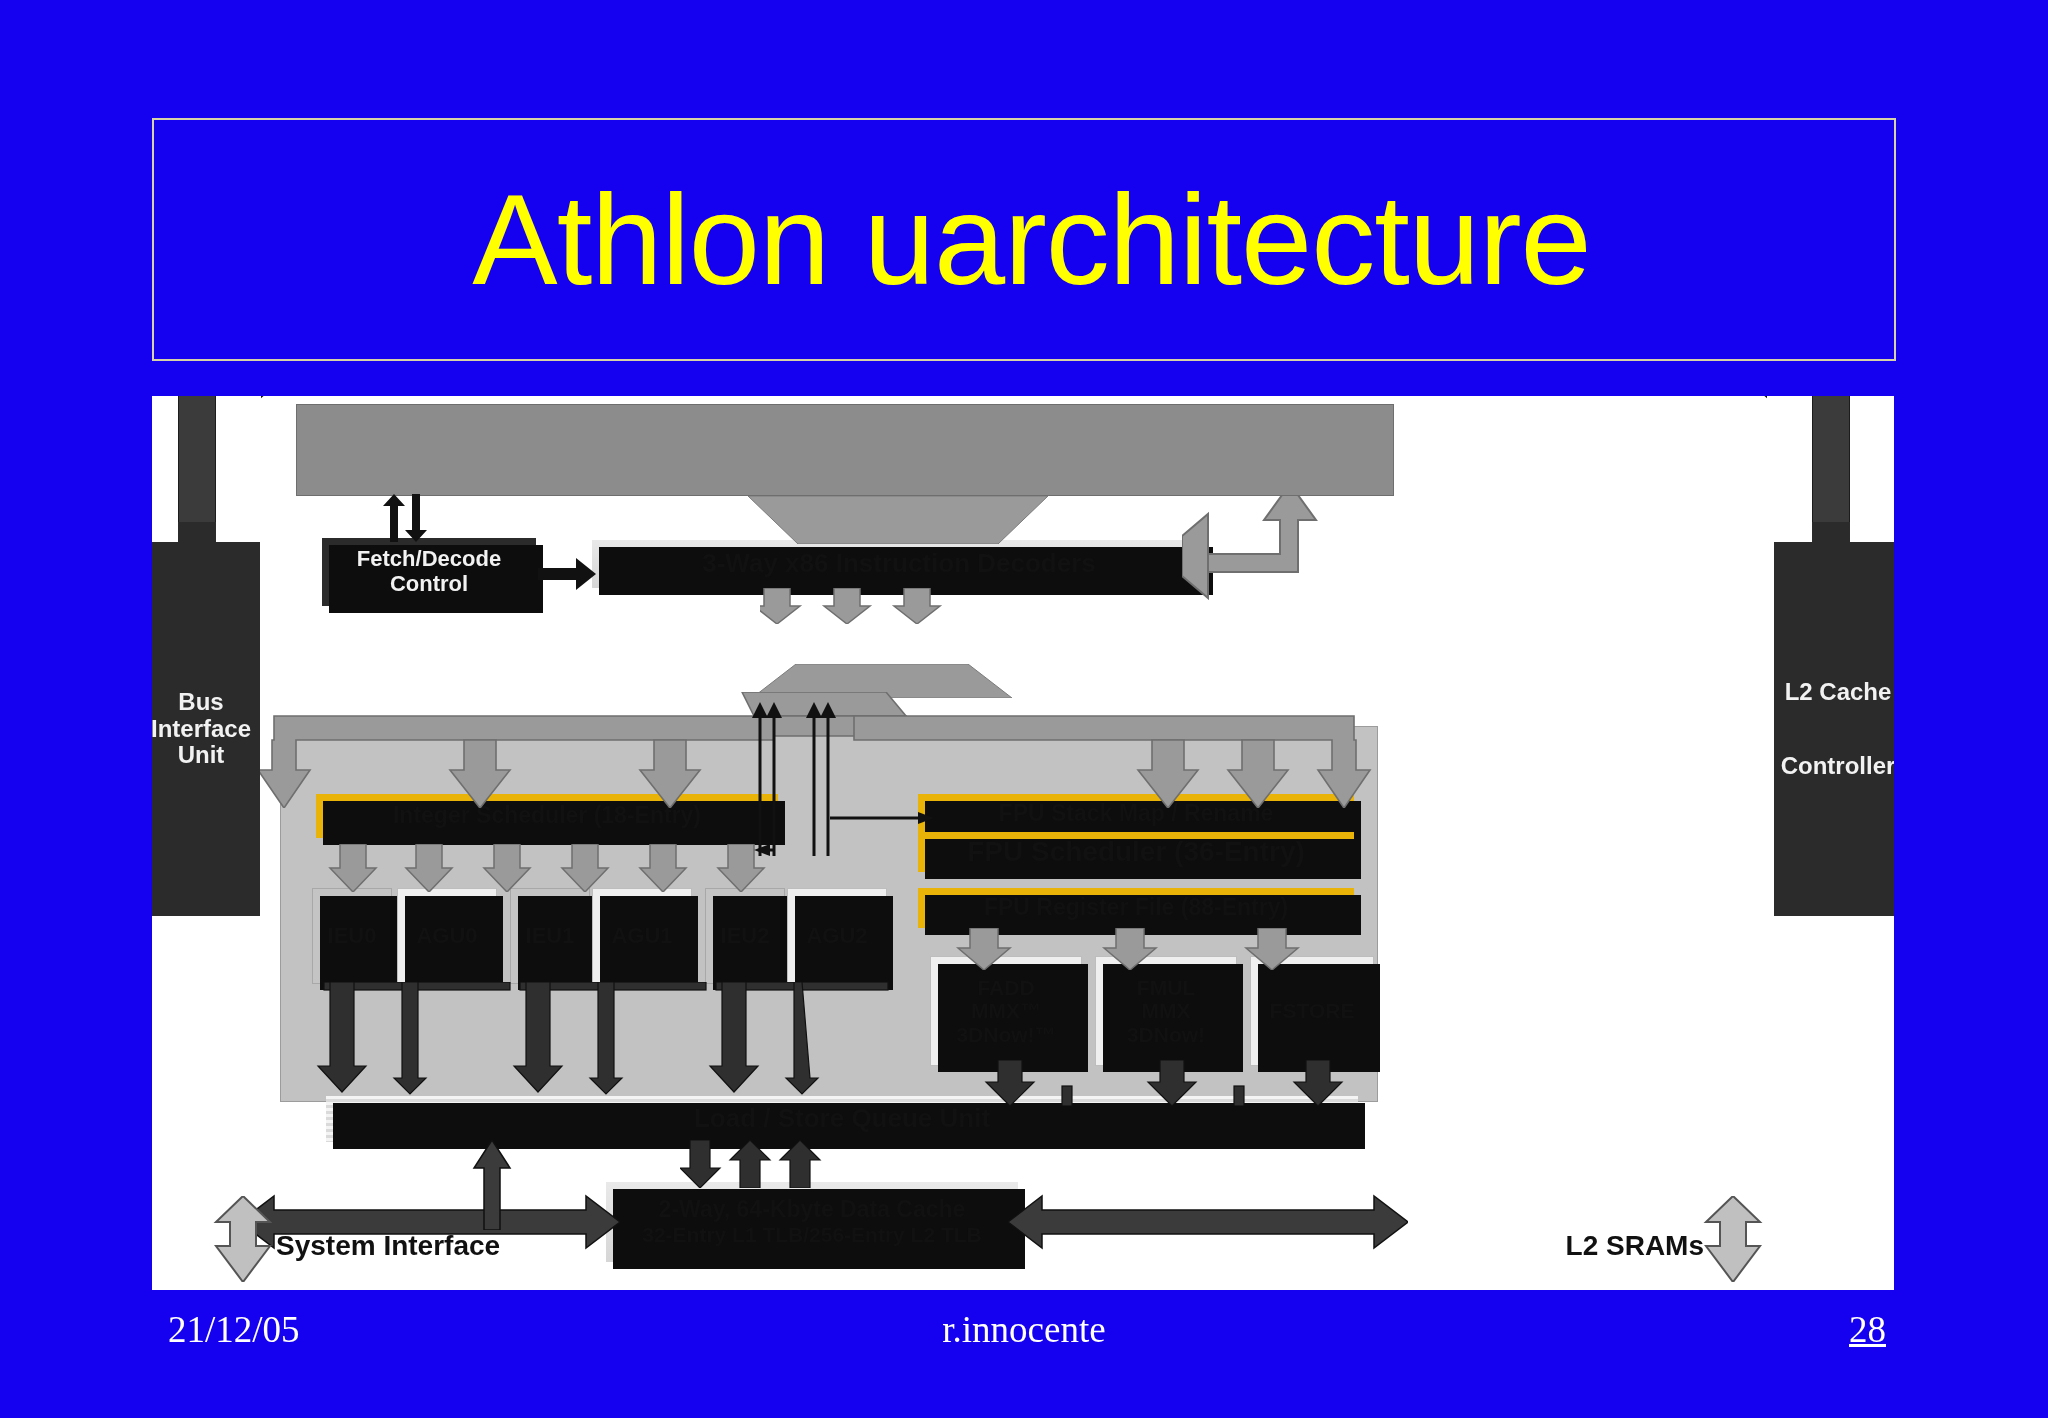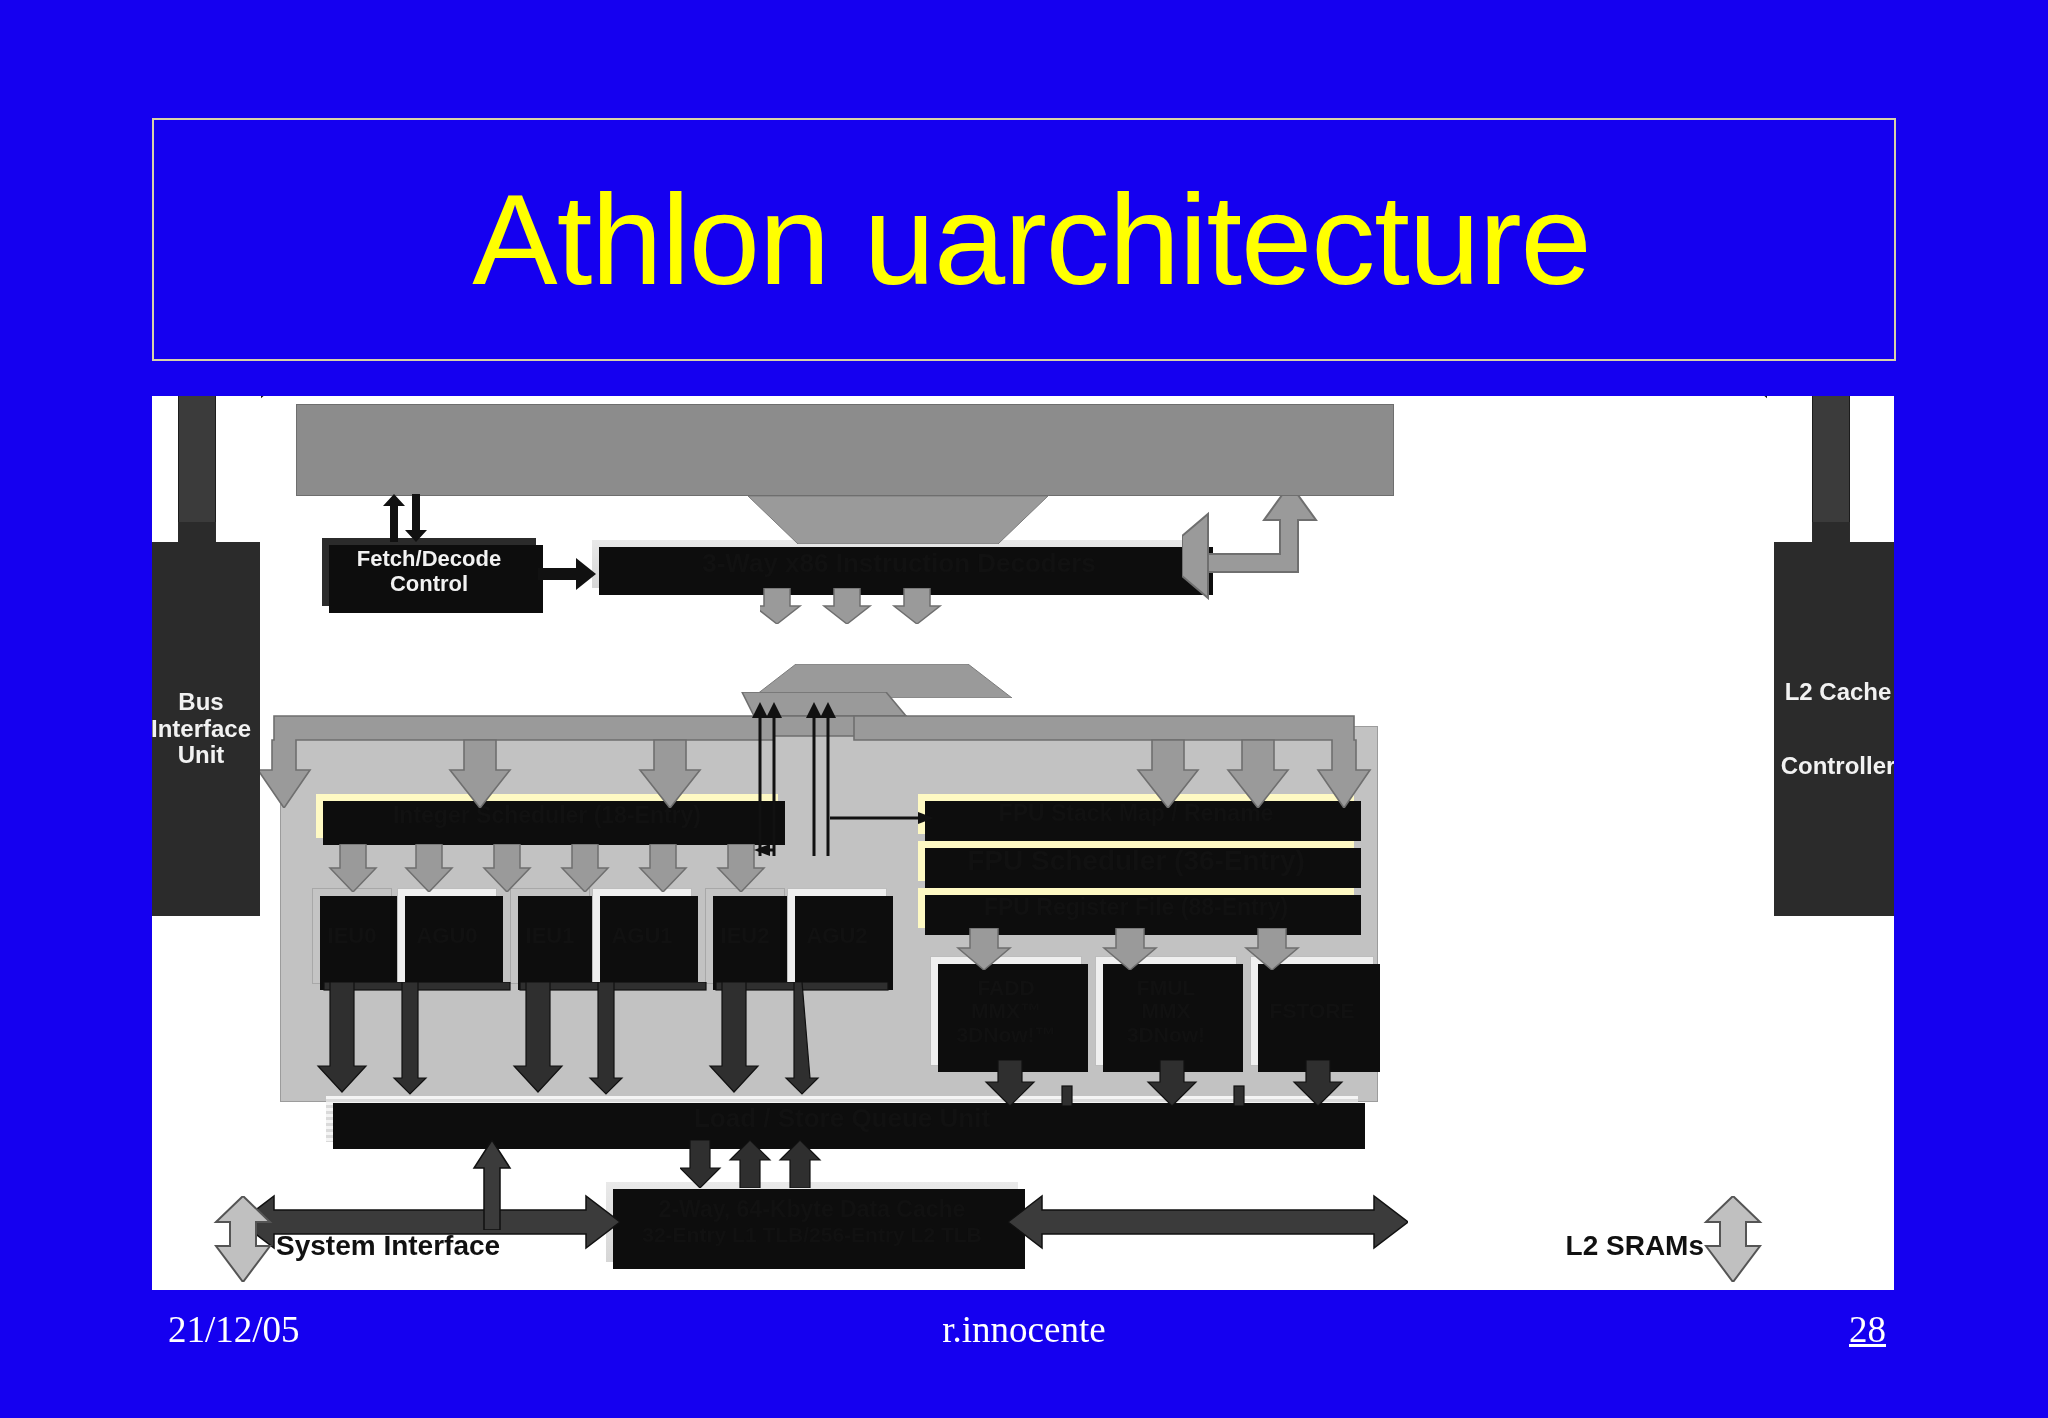--- a/index.html
+++ b/index.html
@@ -47,21 +47,21 @@
   
   .sh::after {
     content: ""; position: absolute; left: 7px; top: 7px;
     width: 100%; height: 100%; background: #0d0d0d; z-index: -1;
   }
   .sh { z-index: 1; }
 
   
   .c-outer   { background: #8c8c8c; border: 1px solid #6e6e6e; }
   .c-light   { background: linear-gradient(#e9e9e9,#d6d6d6); }
-  .c-white   { background: #fef9c3; }
+  .c-white   { background: #eab308; }
   .c-midgrey { background: #9a9a9a; }
   .c-dark    { background: #2b2b2b; color: #f2f2f2; }
   .c-core    { background: #c2c2c2; border: 1px solid #9c9c9c; }
   .c-ieu     { background: #c4c4c4; border: 1px solid #a8a8a8; }
   .c-agu     { background: #efefef; border: 1px solid #bdbdbd; }
   .dk-bar   { position: absolute; background: #3b3b3b; border:1px solid #1c1c1c;}
 
   
   .footer-txt {
     position: absolute; top: 1308px;
@@ -229,21 +229,21 @@
         <polygon points="224,0 224,84 212,84 236,110 260,84 248,84 248,0"></polygon>
         <polygon points="296,0 296,96 288,96 304,112 320,96 312,96 312,0"></polygon>
         <polygon points="420,0 420,84 408,84 432,110 456,84 444,84 444,0"></polygon>
         <polygon points="492,0 492,96 484,96 500,112 516,96 508,96 500,0"></polygon>
       </g>
     </svg>
 
     <div class="blk c-white sh lbl" style="left:766px; top:398px; width:436px; height:40px; font-size:23px; color:#111;">
       <span>FPU Stack Map / Rename</span>
     </div>
-    <div class="blk c-white sh lbl" style="left:766px; top:445px; width:436px; height:40px; font-size:28px; color:#111;">
+    <div class="blk c-white sh lbl" style="left:766px; top:436px; width:436px; height:40px; font-size:28px; color:#111;">
       <span>FPU Scheduler (36-Entry)</span>
     </div>
     <div class="blk c-white sh lbl" style="left:766px; top:492px; width:436px; height:40px; font-size:23px; color:#111;">
       <span>FPU Register File (88-Entry)</span>
     </div>
 
     <svg style="position:absolute; left:766px; top:532px; width:440px; height:42px; z-index:4;" viewBox="0 0 440 42">
       <g fill="#9a9a9a" stroke="#6f6f6f" stroke-width="1.5">
         <polygon points="52,0 80,0 80,20 92,20 66,42 40,20 52,20"></polygon>
         <polygon points="198,0 226,0 226,20 238,20 212,42 186,20 198,20"></polygon>

